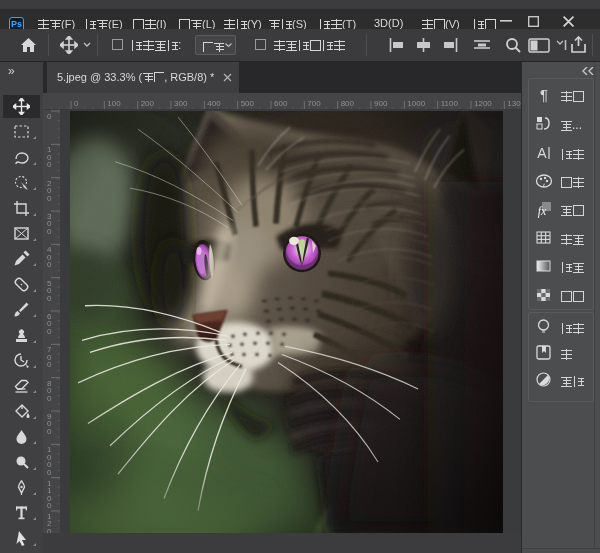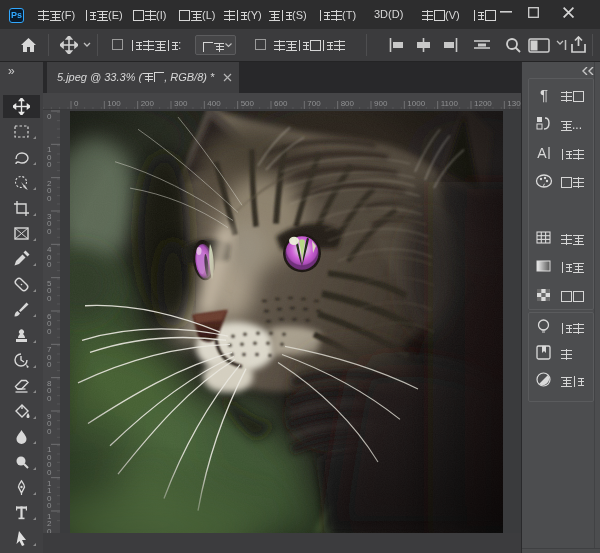--- a/index.html
+++ b/index.html
@@ -1,38 +1,38 @@
 <!DOCTYPE html>
 <html><head><meta charset="utf-8">
 <style>
 html,body{margin:0;padding:0;width:600px;height:553px;overflow:hidden;background:#3c3c3e;font-family:"Liberation Sans",sans-serif;}
 *{box-sizing:border-box;}
 .abs{position:absolute;}
 #app{position:relative;width:600px;height:553px;}
 
-#menubar{left:0;top:0;width:600px;height:29px;background:#2d2d2e;color:#d9d9d9;font-size:12px;padding-left:32px;}
+#menubar{left:0;top:9px;width:600px;height:29px;background:#2d2d2e;color:#d9d9d9;font-size:12px;padding-left:32px;}
 #pslogo{left:9px;top:8px;width:15px;height:15px;background:#0a1b2c;border:1px solid #31a8ff;border-radius:3px;color:#31a8ff;font-size:9px;font-weight:bold;text-align:center;line-height:13px;}
 .mi{position:absolute;top:8px;white-space:nowrap;}
 
 .cj{display:inline-block;width:11px;height:11px;margin:0 0.5px;vertical-align:-1.5px;background-repeat:no-repeat;}
 .cjA{background-image:linear-gradient(#d6d6d6,#d6d6d6),linear-gradient(#d6d6d6,#d6d6d6),linear-gradient(#d6d6d6,#d6d6d6),linear-gradient(#d6d6d6,#d6d6d6);background-position:0 1px,0 5px,0 9px,5px 0;background-size:11px 1.2px,11px 1.2px,11px 1.2px,1.2px 11px;}
 .cjB{background-image:linear-gradient(#d6d6d6,#d6d6d6),linear-gradient(#d6d6d6,#d6d6d6),linear-gradient(#d6d6d6,#d6d6d6),linear-gradient(#d6d6d6,#d6d6d6);background-position:0 0,0 0,10px 0,0 10px;background-size:1.2px 11px,11px 1.2px,1.2px 11px,11px 1.2px;}
 .cjC{background-image:linear-gradient(#d6d6d6,#d6d6d6),linear-gradient(#d6d6d6,#d6d6d6),linear-gradient(#d6d6d6,#d6d6d6),linear-gradient(#d6d6d6,#d6d6d6),linear-gradient(#d6d6d6,#d6d6d6);background-position:0 1px,2px 4px,2px 7px,0 10px,5px 1px;background-size:11px 1.2px,8px 1.2px,8px 1.2px,11px 1.2px,1.2px 9px;}
 .cjD{background-image:linear-gradient(#d6d6d6,#d6d6d6),linear-gradient(#d6d6d6,#d6d6d6),linear-gradient(#d6d6d6,#d6d6d6),linear-gradient(#d6d6d6,#d6d6d6),linear-gradient(#d6d6d6,#d6d6d6);background-position:1.5px 0,5px 2px,5px 5.5px,5px 9px,8px 2px;background-size:1.3px 11px,6px 1.2px,6px 1.2px,6px 1.2px,1.2px 8px;}
 .mlat{font-size:11px;letter-spacing:0;}
 
 #optbar{left:0;top:29px;width:600px;height:33px;background:#3b3b3d;border-bottom:1px solid #242425;color:#d2d2d2;font-size:12px;}
 .sep{position:absolute;top:5px;width:1px;height:22px;background:#4e4e50;}
 .chk{position:absolute;width:11px;height:11px;border:1px solid #9a9a9a;background:#3b3b3d;}
 #layersel{position:absolute;left:195px;top:6px;width:41px;height:20px;background:#454547;border:1px solid #5c5c5e;border-radius:2px;}
 
 #toolbar{left:0;top:62px;width:43px;height:491px;background:#404042;}
 #toolsel{left:3px;top:33px;width:37px;height:23px;background:#2a2a2c;}
 
-#tabbar{left:43px;top:62px;width:478px;height:31px;background:#28282a;font-style:italic;}
+#tabbar{left:43px;top:62px;width:478px;height:31px;background:#28282a;}
 #tab{left:4px;top:0px;width:192px;height:31px;background:#3e3e40;color:#d8d8d8;font-size:11px;}
 
 #hruler{left:43px;top:93px;width:478px;height:17px;background:#454547;}
 #vruler{left:43px;top:110px;width:17px;height:423px;background:#454547;}
 
 #canvas{left:60px;top:110px;width:461px;height:423px;background:#3a3b3d;}
 #photo{left:70px;top:111px;width:433px;height:422px;}
 
 #status{left:43px;top:533px;width:478px;height:20px;background:#474849;color:#d2d2d2;font-size:11px;}
 
@@ -753,20 +753,27 @@
       <div class="ritem" style="top:108px">
         <svg class="ricon" width="18" height="18" viewBox="0 0 18 18">
           <ellipse cx="9" cy="9" rx="7.5" ry="6" stroke="#dadada" stroke-width="1.3" fill="none"></ellipse>
           <circle cx="6" cy="7" r="1.2" fill="#dadada"></circle>
           <circle cx="10" cy="6" r="1.2" fill="#dadada"></circle>
           <circle cx="12" cy="9" r="1.2" fill="#dadada"></circle>
           <path d="M9 15c-1-2 0-3 1-3" stroke="#dadada" fill="none"></path>
         </svg>
         <span class="rlabel"><i class="cj cjB"></i><i class="cj cjA"></i></span>
       </div>
+      <div class="ritem" style="top:136px">
+        <svg class="ricon" width="18" height="18" viewBox="0 0 18 18">
+          <rect x="7" y="2" width="9" height="9" fill="#8a8a8a"></rect>
+          <text x="7" y="15" font-size="12" font-style="italic" fill="#f0f0f0" text-anchor="middle" font-family="Liberation Serif">fx</text>
+        </svg>
+        <span class="rlabel"><i class="cj cjC"></i><i class="cj cjB"></i></span>
+      </div>
       <div class="ritem" style="top:165px">
         <svg class="ricon" width="18" height="18" viewBox="0 0 18 18">
           <g stroke="#dadada" stroke-width="1.1" fill="none">
             <rect x="2" y="3" width="13" height="11"></rect>
             <line x1="2" y1="6.7" x2="15" y2="6.7"></line>
             <line x1="2" y1="10.4" x2="15" y2="10.4"></line>
             <line x1="6.3" y1="3" x2="6.3" y2="14"></line>
             <line x1="10.6" y1="3" x2="10.6" y2="14"></line>
           </g>
         </svg>

